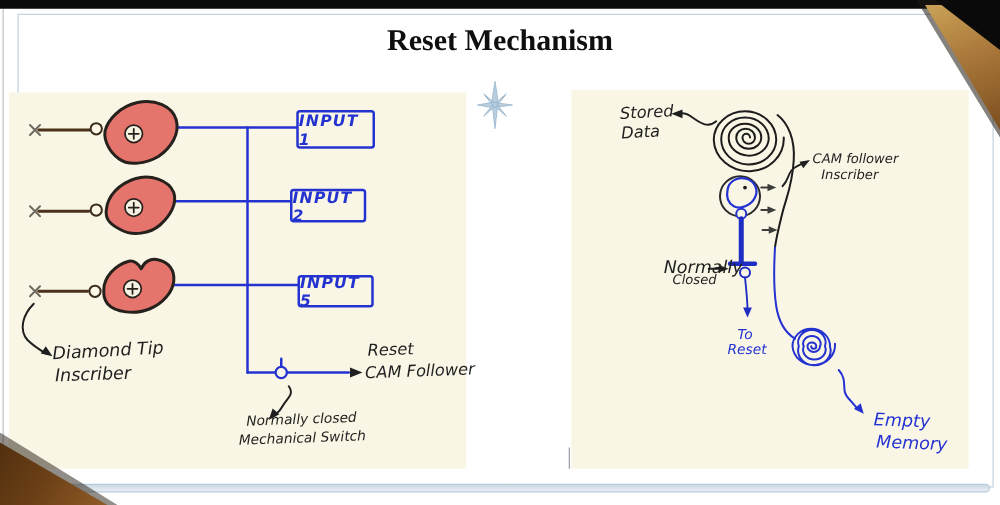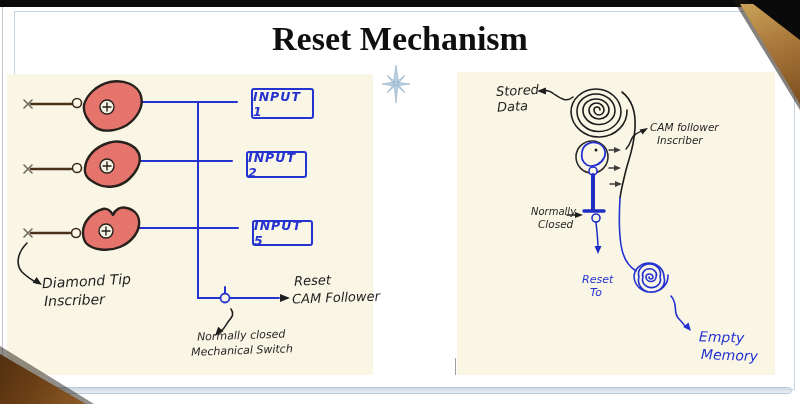--- a/index.html
+++ b/index.html
@@ -21,32 +21,32 @@
              background:rgba(32,26,16,.55);}
   .wood-tr{left:740px;top:4px;width:60px;height:100px;clip-path:polygon(0 0,100% 0,100% 100%);
            background:linear-gradient(160deg,#caa257 0%,#a9773a 45%,#7c4f1f 100%);}
   .black-tr{left:748px;top:0;width:52px;height:40px;clip-path:polygon(0 0,100% 0,100% 100%);background:#0a0a0a;}
   .shadow-bl{left:0;top:346px;width:94px;height:58px;clip-path:polygon(0 0,0 100%,100% 100%);
              background:rgba(35,28,18,.5);}
   .wood-bl{left:0;top:354px;width:86px;height:50px;clip-path:polygon(0 0,0 100%,100% 100%);
            background:linear-gradient(300deg,#8f5c26,#6b3f16 55%,#52300f);}
   
   .title{position:absolute;left:0;top:20px;width:800px;text-align:center;
-         font-family:"Liberation Serif",serif;font-weight:700;font-size:34px;color:#0f0f0f;z-index:4;}
+         font-family:"Liberation Serif",serif;font-weight:700;font-size:24px;color:#0f0f0f;z-index:4;}
   
   .art{position:absolute;left:0;top:0;width:800px;height:404px;z-index:3;}
   
   .hw{position:absolute;z-index:4;font-family:"DejaVu Sans",sans-serif;font-style:italic;
       color:#1f1f1f;white-space:nowrap;line-height:1;}
   .hw.blue{color:#2433d0;}
   .r-1{transform:rotate(-2deg);} .r-2{transform:rotate(-3deg);} .r1{transform:rotate(2deg);}
   .input-box{position:absolute;z-index:4;border:2px solid #2433d0;border-radius:3px;
              display:flex;align-items:center;justify-content:center;
              font-family:"DejaVu Sans",sans-serif;font-style:italic;font-weight:700;
-             font-size:12.5px;letter-spacing:1px;color:#2433d0;background:transparent;margin-left:14px;}
+             font-size:12.5px;letter-spacing:1px;color:#2433d0;background:transparent;}
   .star-wrap{position:absolute;left:378px;top:64px;width:36px;height:40px;z-index:4;}
 </style>
 </head>
 <body>
 
 <div class="stage">
 
   <div class="frame"></div>
   <div class="left-edge-line"></div>
   <div class="panel panel-left"></div>
@@ -183,23 +183,23 @@
   <div class="hw r-1" style="left:44px;top:293px;font-size:14px;">Inscriber</div>
   <div class="hw r-1" style="left:294px;top:274px;font-size:13px;">Reset</div>
   <div class="hw r-1" style="left:292px;top:291px;font-size:13px;">CAM Follower</div>
   <div class="hw r-1" style="left:197px;top:330px;font-size:11px;">Normally closed</div>
   <div class="hw r-1" style="left:191px;top:345px;font-size:11px;">Mechanical Switch</div>
 
   <div class="hw r-2" style="left:496px;top:84px;font-size:13px;">Stored</div>
   <div class="hw r-2" style="left:497px;top:100px;font-size:13px;">Data</div>
   <div class="hw" style="left:650px;top:122px;font-size:10.5px;">CAM follower</div>
   <div class="hw" style="left:657px;top:135px;font-size:10.5px;">Inscriber</div>
-  <div class="hw" style="left:531px;top:207px;font-size:10px;">Normally</div>
+  <div class="hw" style="left:531px;top:207px;font-size:14px;">Normally</div>
   <div class="hw" style="left:538px;top:219px;font-size:10.5px;">Closed</div>
-  <div class="hw blue" style="left:590px;top:262px;font-size:11px;margin-top:25px;">To</div>
+  <div class="hw blue" style="left:590px;top:262px;font-size:11px;">To</div>
   <div class="hw blue" style="left:582px;top:274px;font-size:11px;">Reset</div>
   <div class="hw blue r1" style="left:699px;top:330px;font-size:14px;">Empty</div>
   <div class="hw blue r1" style="left:701px;top:348px;font-size:14px;">Memory</div>
 
   <div class="bottom-bar"></div>
   <div class="tri shadow-tr"></div>
   <div class="tri wood-tr"></div>
   <div class="tri black-tr"></div>
   <div class="tri shadow-bl"></div>
   <div class="tri wood-bl"></div>

